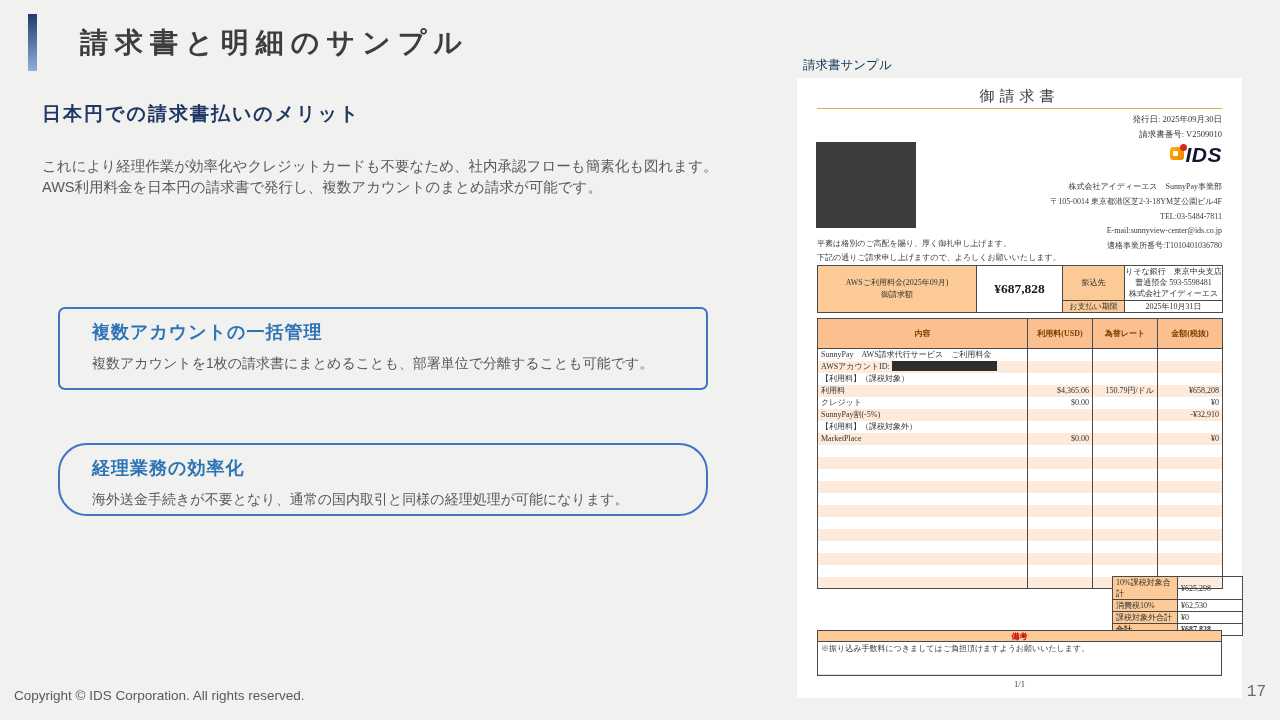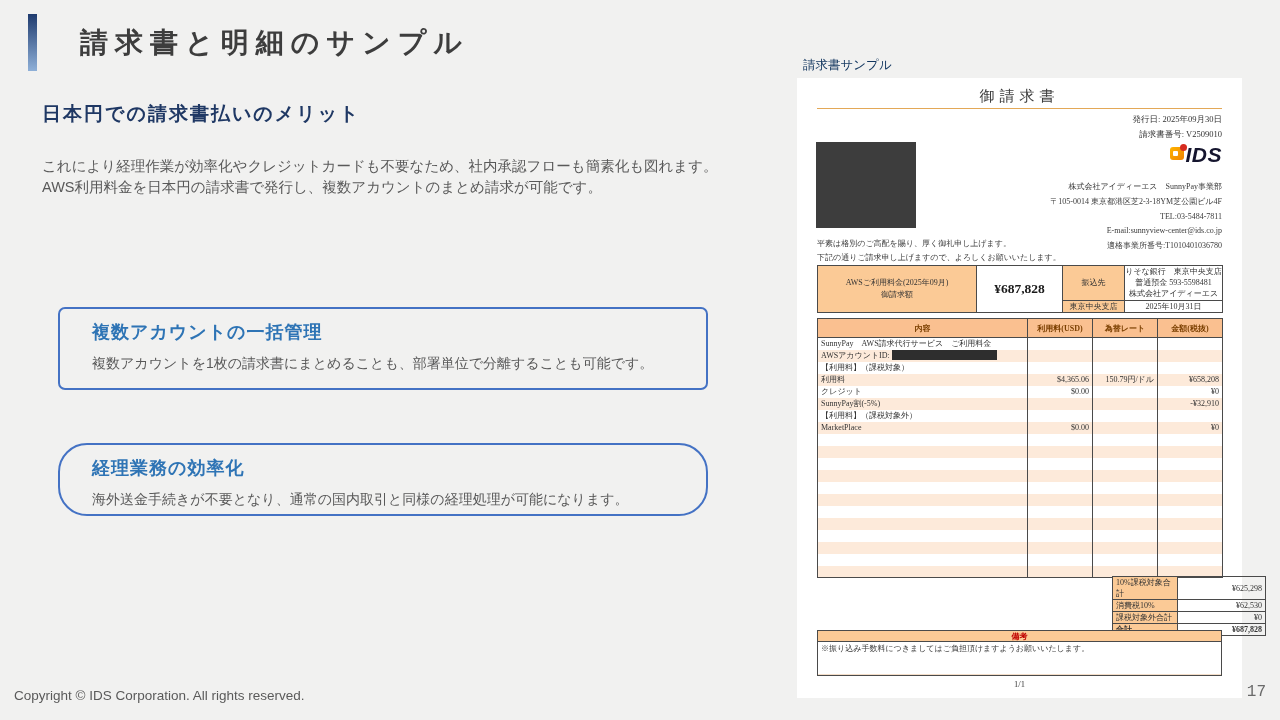--- a/index.html
+++ b/index.html
@@ -113,42 +113,42 @@
   .sum-amount { width:86px; font-size:13.5px; font-weight:bold; color:#1a1a1a; }
   .sum-transfer { width:62px; height:29px; }
   .sum-bank { width:98px; line-height:1.4; }
   .sum-due-row td { height:12px; }
   
   .detail-table {
     position:absolute; top:240px; left:20px; width:405px;
     font-size:8px;
   }
   .detail-table th {
-    height:19px; background:#fac090; border:1px solid #4a4a4a;
+    height:30px; background:#fac090; border:1px solid #4a4a4a;
     font-weight:bold; color:#7b3f00; font-size:8px;
   }
   .detail-table td {
     height:12px; padding:0 3px; overflow:hidden; white-space:nowrap;
   }
   .detail-table tr.stripe td { background:#fdeada; }
   .detail-table td.c-content { border-left:1px solid #4a4a4a; text-align:left; }
   .detail-table td.c-num { border-left:1px solid #4a4a4a; text-align:right; }
   .detail-table td:last-child { border-right:1px solid #4a4a4a; }
   .detail-table tbody tr:last-child td { border-bottom:1px solid #4a4a4a; }
   .redacted-inline {
     display:inline-block; width:105px; height:10px; background:#2e2e2e;
     vertical-align:-2px; margin-left:2px;
   }
   
   .totals-table {
     position:absolute; top:498px; left:315px; width:130px; font-size:8px;
   }
   .totals-table td { border:1px solid #4a4a4a; height:11.5px; padding:0 3px; }
   .tot-label { width:65px; background:#fbca96; text-align:left; }
-  .tot-value { width:88px; text-align:right; }
+  .tot-value { width:65px; }
   .tot-bold td { font-weight:bold; }
   
   .notes-box {
     position:absolute; top:552px; left:20px; width:405px;
     border:1.5px solid #4a4a4a; font-size:8px;
   }
   .notes-header {
     height:11px; background:#fbca96; border-bottom:1px solid #4a4a4a;
     text-align:center; font-weight:bold; color:#c00000; line-height:11px;
   }
@@ -216,21 +216,21 @@
       </td>
       <td class="sum-amount" rowspan="2">¥687,828</td>
       <td class="sum-transfer cell-orange">振込先</td>
       <td class="sum-bank">
         <div>りそな銀行　東京中央支店</div>
         <div>普通預金 593-5598481</div>
         <div>株式会社アイディーエス</div>
       </td>
     </tr>
     <tr class="sum-due-row">
-      <td class="cell-orange">東京中央支店</td>
+      <td class="cell-orange">お支払い期限</td>
       <td>2025年10月31日</td>
     </tr>
   </tbody>
     </table>
 
   <table class="detail-table">
     <colgroup>
         <col style="width:210px">
         <col style="width:65px">
         <col style="width:65px">

